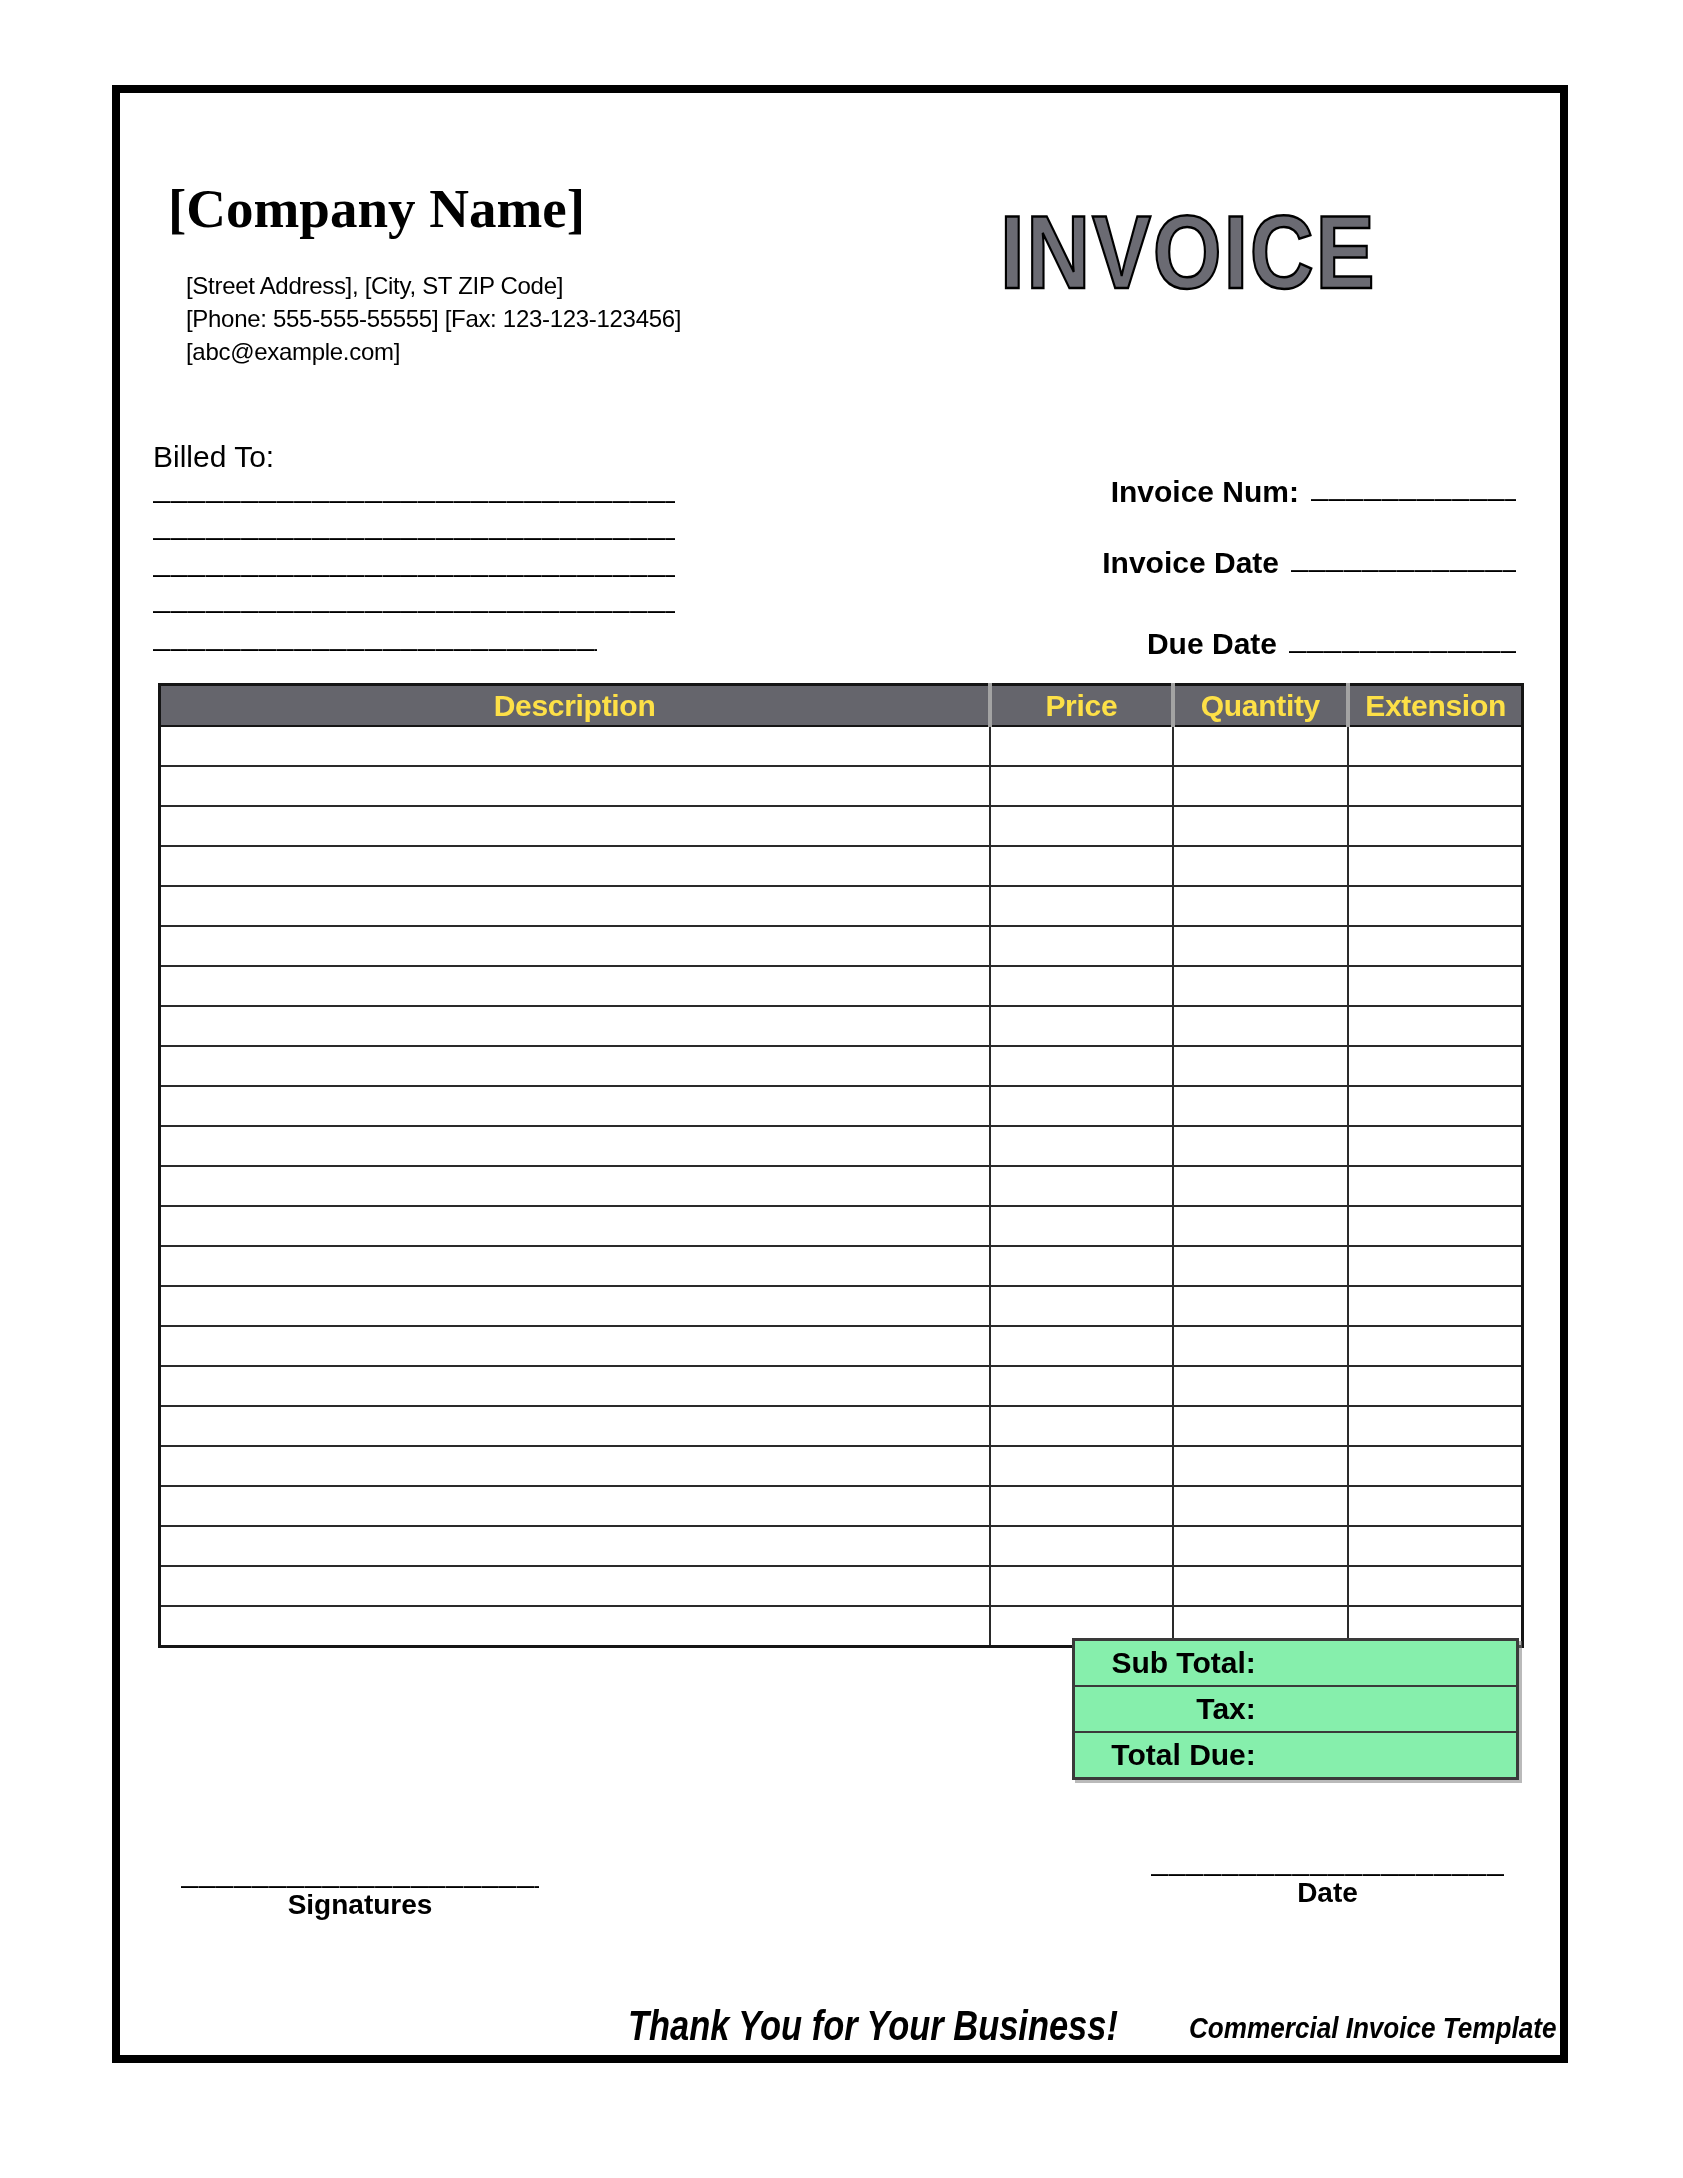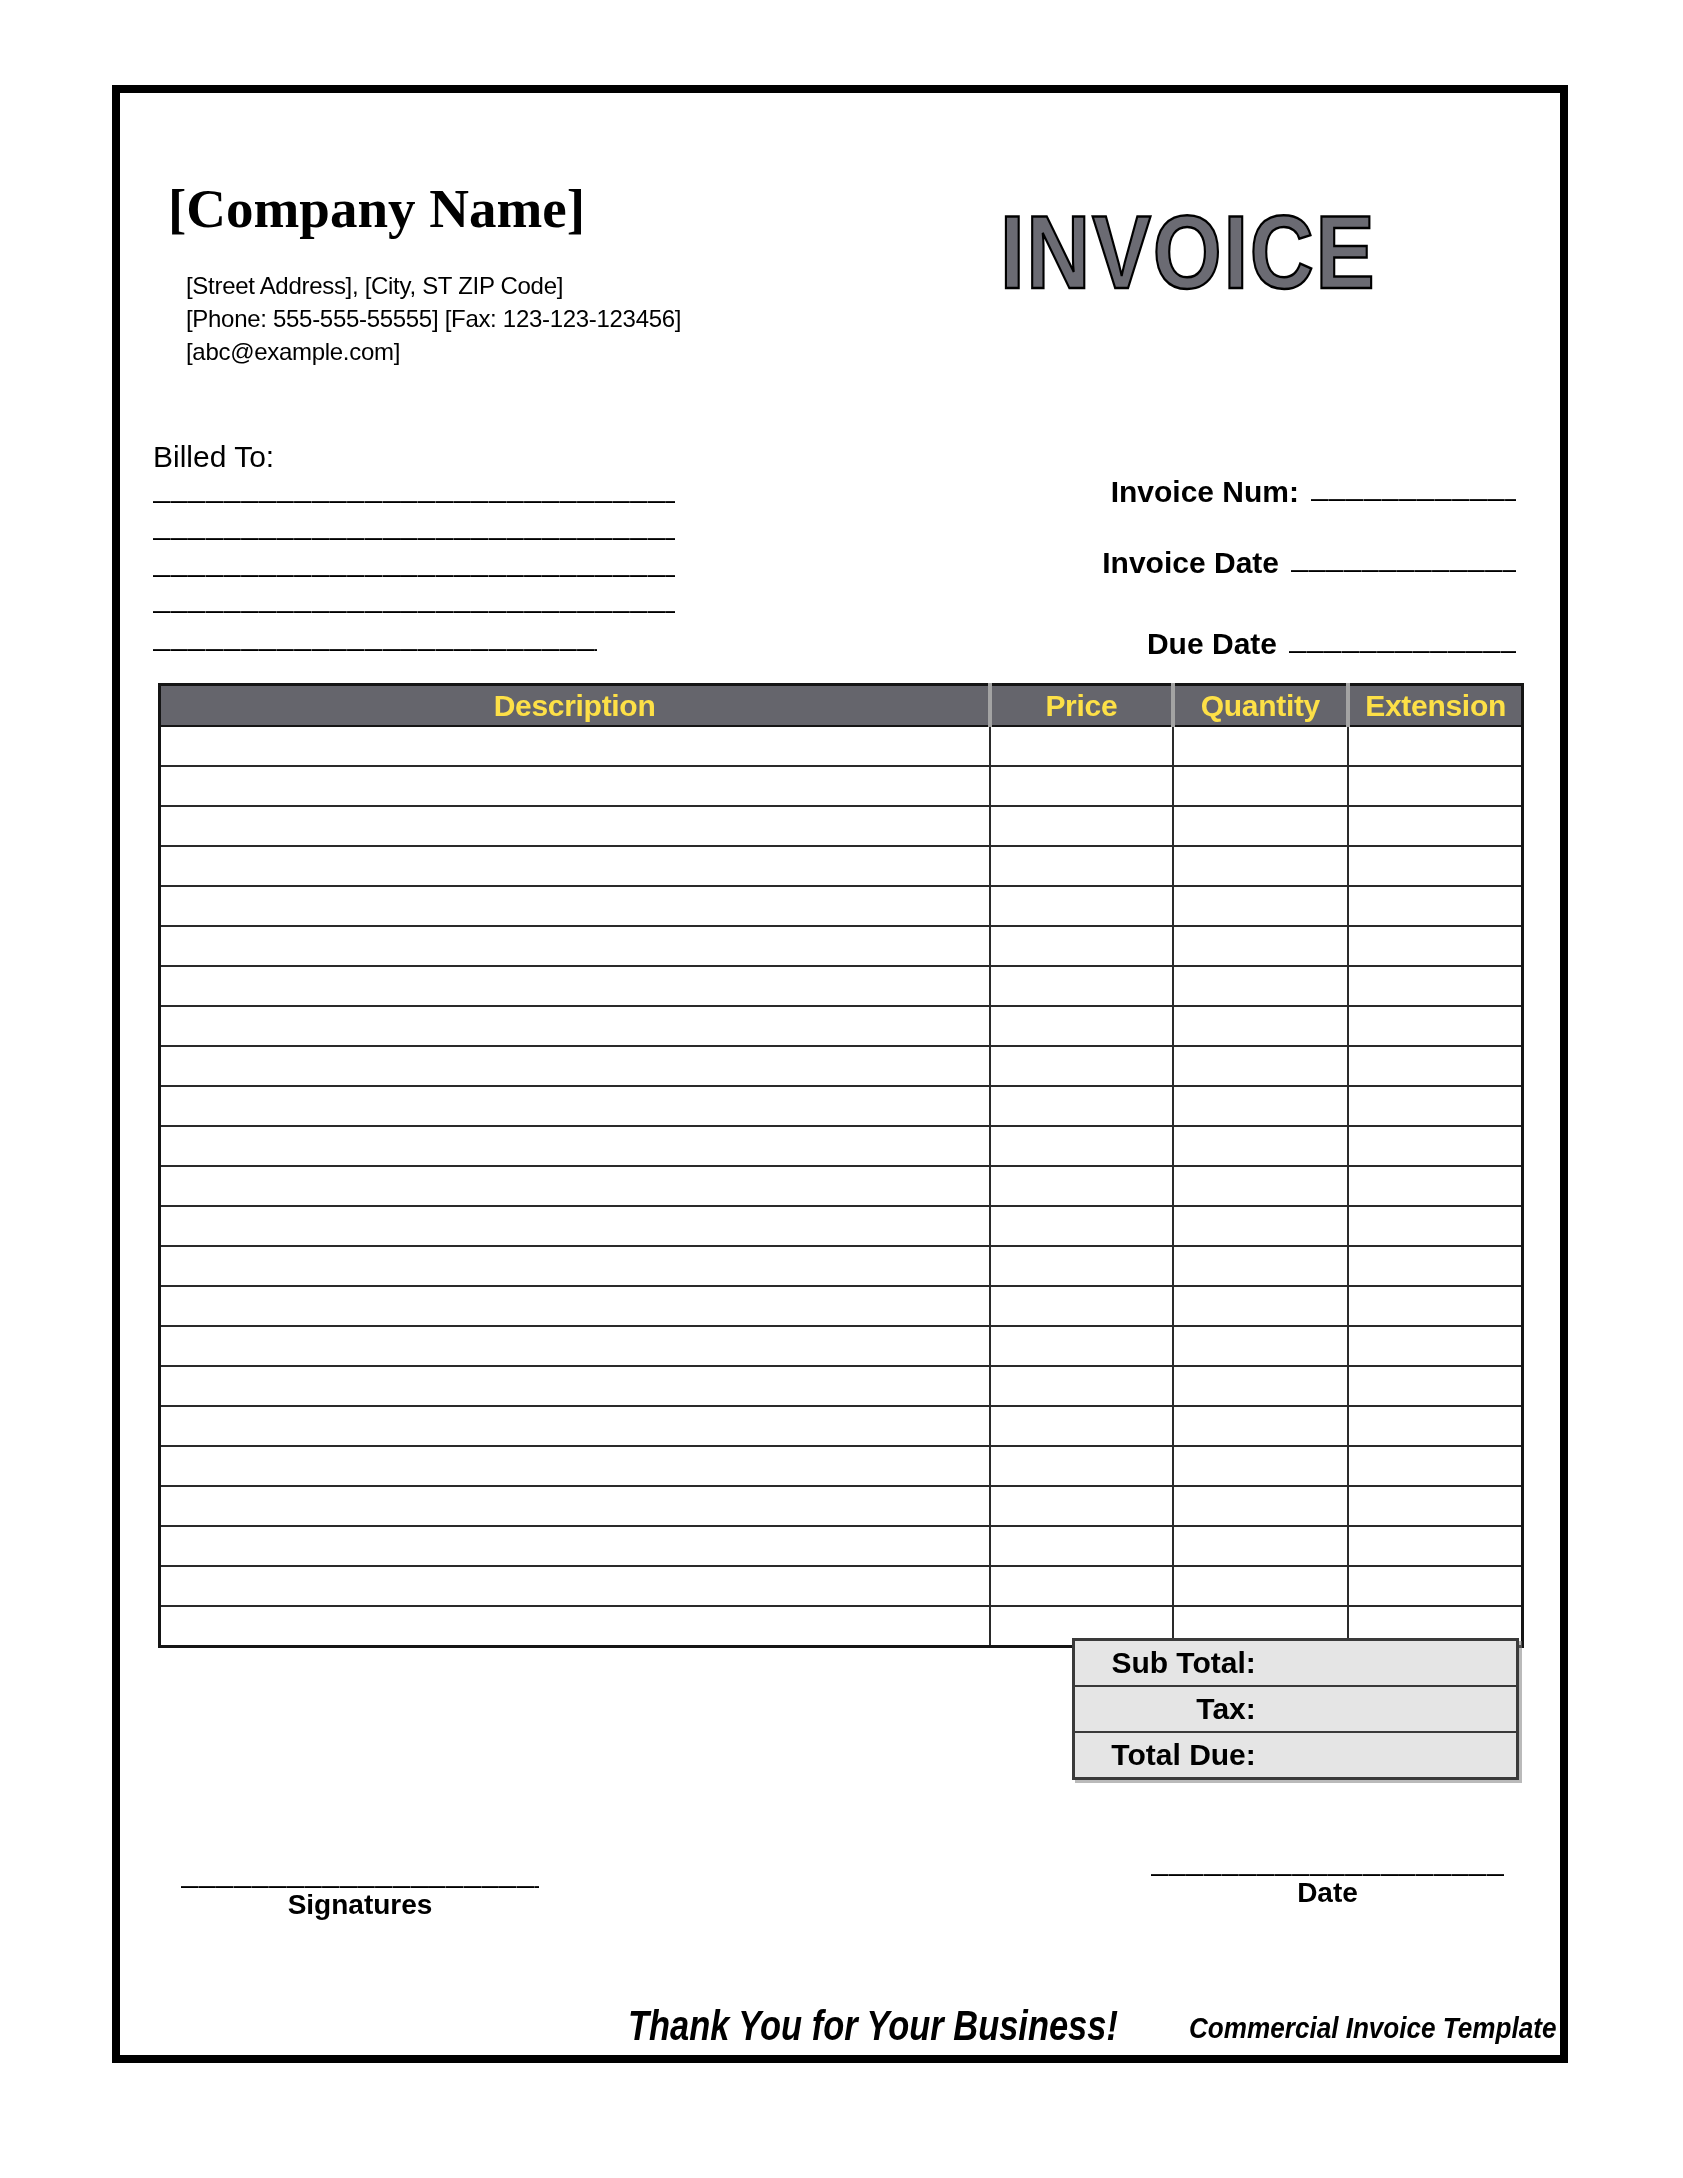--- a/index.html
+++ b/index.html
@@ -38,21 +38,21 @@
     height:39px;padding:0;text-align:center;border-bottom:2px solid #151515;letter-spacing:-0.3px;
   }
   .items th + th{border-left:4px solid #a3a3a3;}
   .items td{height:38px;padding:0;border:2px solid #2a2a2a;background:#fff;}
   .col-desc{width:61:0%;}
   .col-desc{width:61%;}
   .col-price{width:13.4%;}
   .col-qty{width:12.9%;}
   .col-ext{width:12.8%;}
   
-  .totals{left:1072px;top:1638px;width:447px;border:3px solid #3a3a3a;box-sizing:border-box;background:#e5e5e5;box-shadow:3px 3px 0 rgba(130,130,130,.55);}
+  .totals{left:1072px;top:1638px;width:447px;border:3px solid #3a3a3a;box-sizing:border-box;background:#86efac;box-shadow:3px 3px 0 rgba(130,130,130,.55);}
   .totals-row{display:flex;align-items:center;height:44px;}
   .totals-row + .totals-row{border-top:2px solid #3a3a3a;}
   .totals-label{width:41%;text-align:right;font-size:30px;font-weight:700;white-space:nowrap;}
   .totals-value{flex:1;height:100%;}
   
   .sig-line{left:181px;top:1855px;}
   .sig-line .uline{width:358px;}
   .sig-label{left:181px;top:1889px;width:358px;text-align:center;font-size:28px;font-weight:700;}
   .date-line{left:1151px;top:1843px;}
   .date-line .uline{width:353px;}

